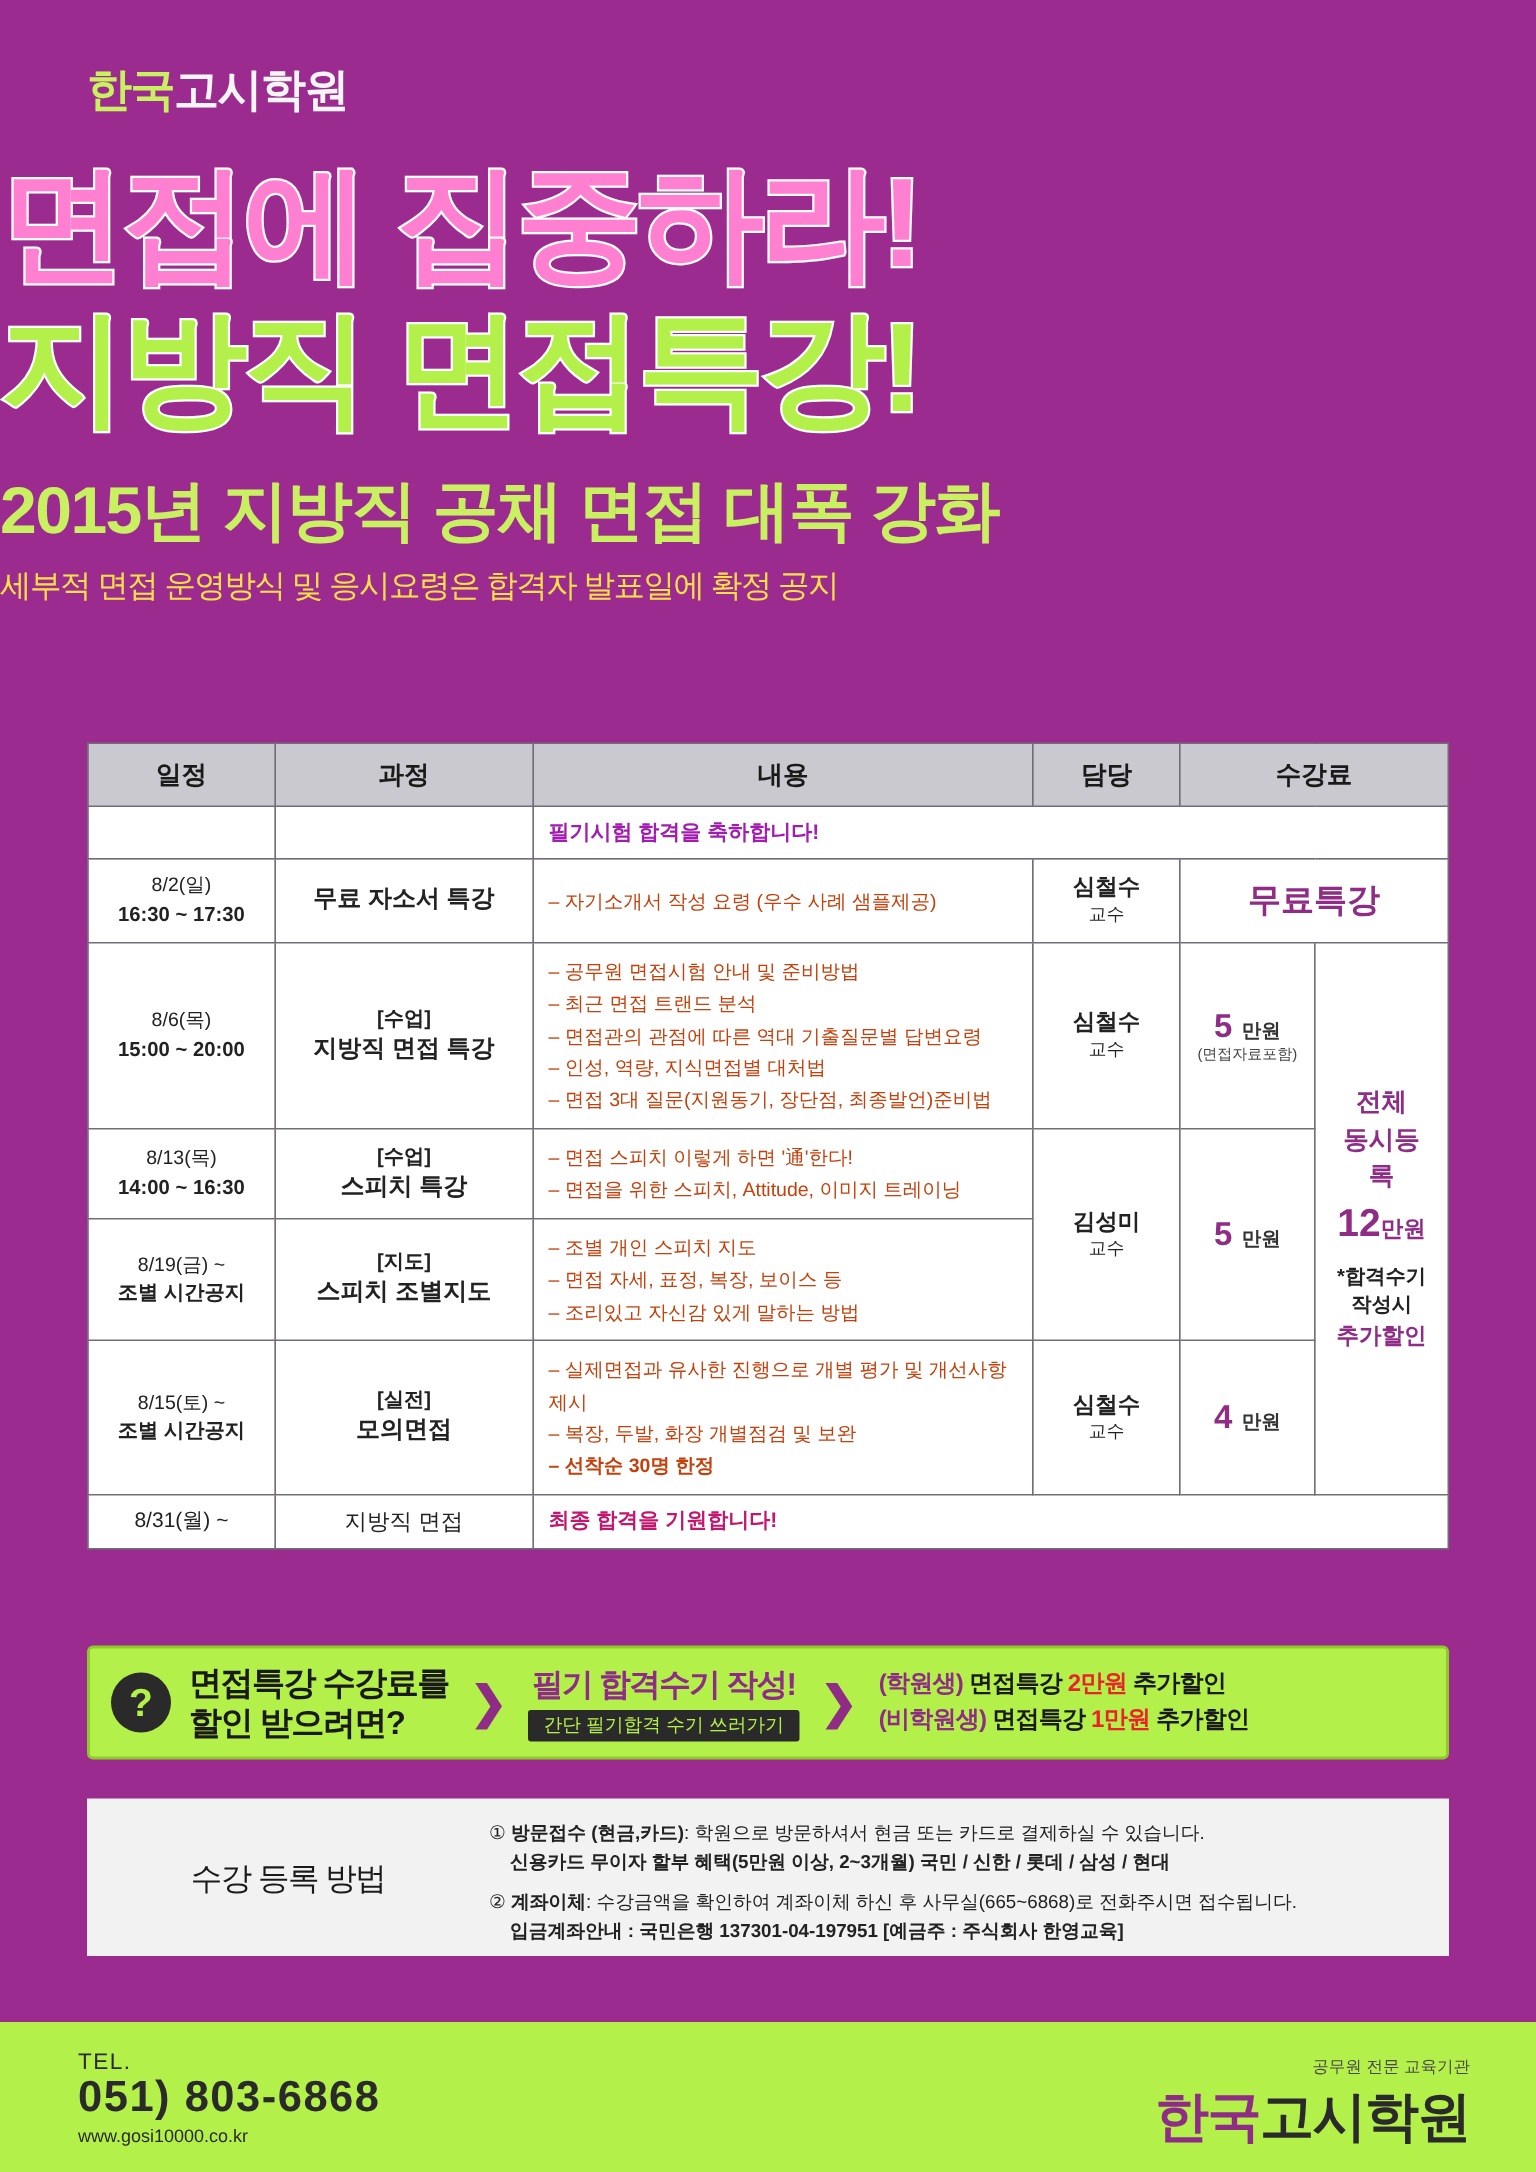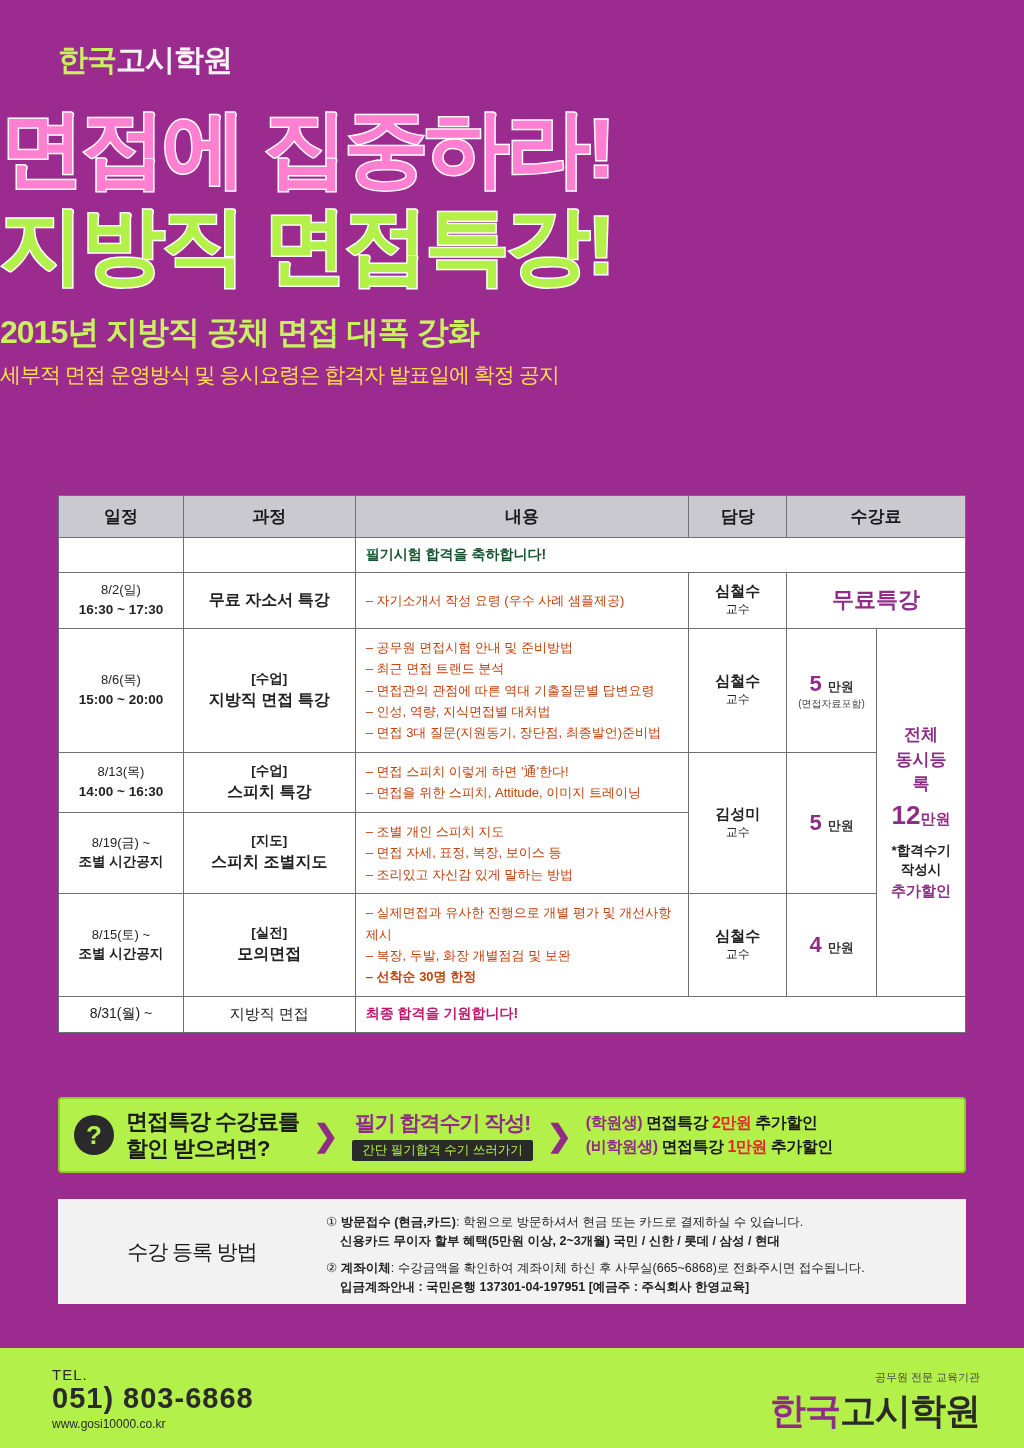--- a/index.html
+++ b/index.html
@@ -19,34 +19,34 @@
 
   
   .hero { position:absolute; left:0; top:100px; width:1024px; text-align:left; }
   .hero h1 {
     margin:0; font-size:84px; font-weight:bold; letter-spacing:-3px;
     color:#ff7fd0; line-height:1.15;
     -webkit-text-stroke: 3px #ffffff;
     paint-order: stroke fill;
   }
   .hero h1.green { color:#b4f04a; }
-  .hero .sub1 { margin-top:18px; font-size:32px; font-weight:bold; color:#c9f060; letter-spacing:-1px; }
+  .hero .sub1 { margin-top:18px; font-size:44px; font-weight:bold; color:#c9f060; letter-spacing:-1px; }
   .hero .sub2 { margin-top:6px; font-size:21px; color:#fde047; letter-spacing:-1px; }
 
   
   .tbl-wrap { position:absolute; left:58px; top:495px; width:908px; }
   table.sched { border-collapse:collapse; width:908px; font-size:13px; color:#222; }
   table.sched th {
     background:#c9c9cf; color:#1a1a1a; font-size:17px; font-weight:bold;
     border:1px solid #6f6f78; padding:9px 4px; text-align:center;
   }
   table.sched td { border:1px solid #6f6f78; background:#ffffff; padding:8px 10px; vertical-align:middle; }
   td.c { text-align:center; }
   td.dark { background:#3a3a3a; color:#fff; text-align:center; font-size:13px; }
-  td.dark-note { background:#3a3a3a; color:#14532d; font-weight:bold; font-size:14px; }
+  td.dark-note { background:#3a3a3a; color:#a21caf; font-weight:bold; font-size:14px; }
   .grey-row td { background:#d9d9de; }
   .date { font-size:13px; line-height:1.45; }
   .date b { font-size:13.5px; }
   .course { font-weight:bold; font-size:16px; line-height:1.4; }
   .course .tag { display:block; font-size:13.5px; font-weight:bold; }
   .detail { font-size:13px; line-height:1.65; color:#c2410c; }
   .detail .b { font-weight:bold; }
   .prof { font-weight:bold; font-size:15px; }
   .prof span { display:block; font-weight:normal; font-size:12px; }
   .fee { color:#8f2d86; font-weight:bold; font-size:22px; text-align:center; line-height:1.1; }

